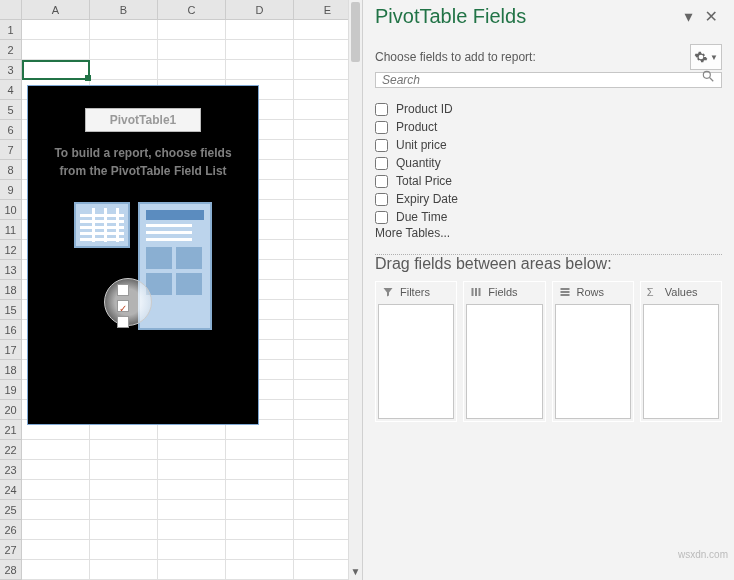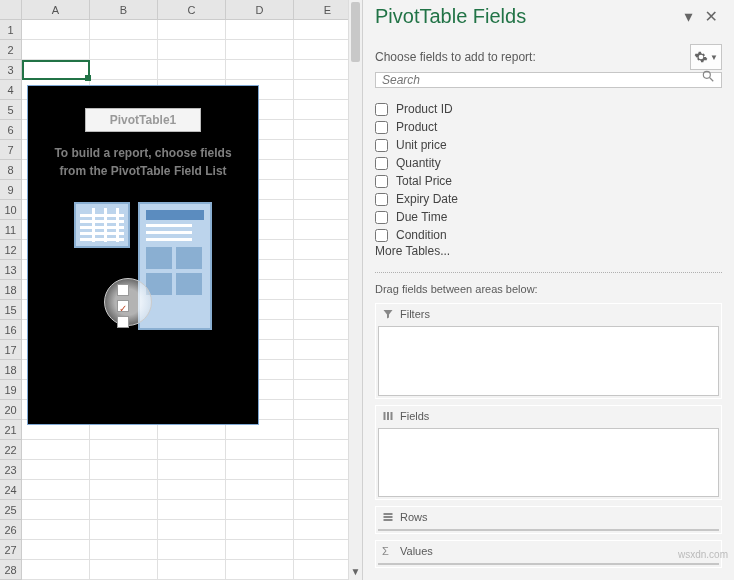--- a/index.html
+++ b/index.html
@@ -49,22 +49,22 @@
 .gear-btn svg { width:14px; height:14px; }
 .gear-btn .dd { font-size:8px; color:#666; }
 .search-box { margin-top:2px; display:flex; align-items:flex-end; border:1px solid #c6c6c6; background:#fff; height:16px; padding:0 6px; }
 .search-box input { flex:1; border:none; outline:none; font-size:12px; color:#666; font-style:italic; background:transparent; }
 .search-box .mag { color:#888; }
 .field-list { margin-top:12px; }
 .fld { display:flex; align-items:center; gap:8px; padding:2px 0; font-size:12px; color:#444; }
 .fld input { width:13px; height:13px; }
 .more { font-size:12px; color:#444; margin-top:0; }
 .divider { margin-top:14px; border:none; border-top:1px dotted #b0b0b0; }
-.drag-label { font-size:11px; color:#5a5a5a; margin-top:10px; }
-.areas { display:grid; grid-template-columns:1fr; grid-template-rows:1fr 1fr; gap:6px; flex:1; margin-top:8px; }
+.drag-label { font-size:16px; color:#5a5a5a; }
+.areas { display:grid; grid-template-columns:1fr 1fr 1fr 1fr; grid-template-rows:1fr 1fr; gap:6px; flex:1; margin-top:8px; }
 .area { border:1px solid #fff; background:#f3f3f3; display:flex; flex-direction:column; }
 .area-hdr { display:flex; align-items:center; gap:6px; padding:4px 6px; font-size:11px; color:#5a5a5a; }
 .area-box { flex:1; background:#fff; border:1px solid #c6c6c6; margin:2px; }
 .ico { width:12px; height:12px; display:inline-block; color:#888; }
 .watermark{position:absolute; right:6px; bottom:20px; font-size:10px; color:#bbb;}
 </style>
 </head>
 <body>
 
 <div class="sheet">
@@ -388,24 +388,20 @@
         <span>Total Price</span>
       </label>
       <label class="fld">
         <input type="checkbox" style="">
         <span>Expiry Date</span>
       </label>
       <label class="fld">
         <input type="checkbox" style="">
         <span>Due Time</span>
       </label>
-      <label class="fld">
-        <input type="checkbox" style="">
-        <span>Condition</span>
-      </label>
     </div>
   <div class="more">More Tables...</div>
 
   <hr class="divider">
   <div class="drag-label">Drag fields between areas below:</div>
 
   <div class="areas">
     <div class="area">
       <div class="area-hdr">
           <span class="ico"><svg viewBox="0 0 24 24">

